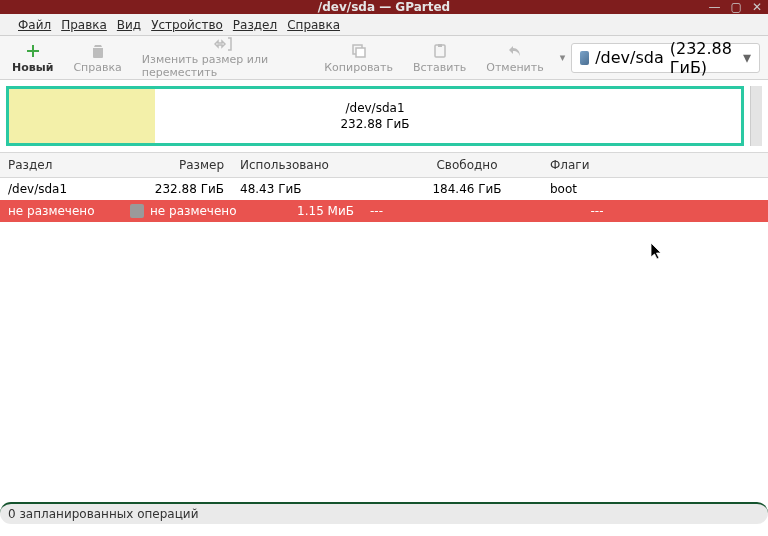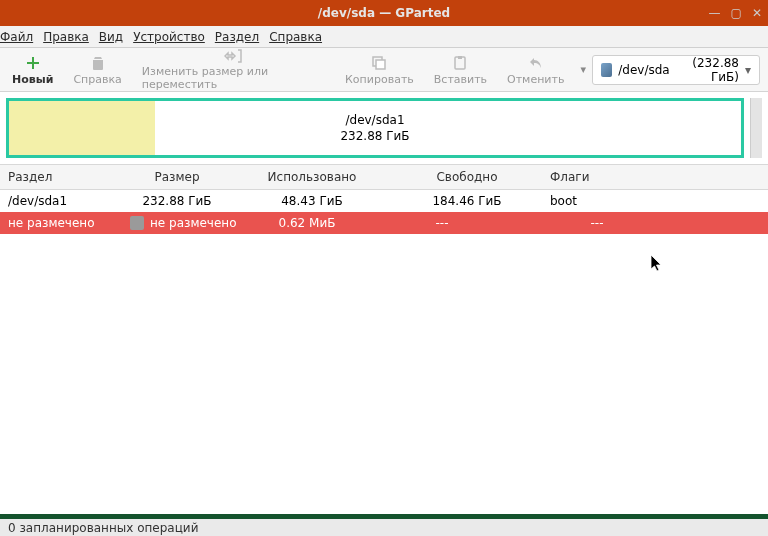--- a/index.html
+++ b/index.html
@@ -1,52 +1,52 @@
 <!DOCTYPE html>
 <html><head>
 <meta charset="utf-8">
 <style>
   * { box-sizing: border-box; margin: 0; padding: 0; font-family: "DejaVu Sans", "Liberation Sans", sans-serif; }
   html, body { width: 768px; height: 536px; overflow: hidden; background: #fff; }
-  .titlebar { height: 26px; background: #c2410c; color: #ddd; display: flex; align-items: center; position: relative; font-size: 12px; text-align: right; }
+  .titlebar { height: 14px; background: #7f1d1d; color: #ddd; display: flex; align-items: center; position: relative; font-size: 12px; text-align: right; }
   .titlebar .title { position: absolute; left: 50%; transform: translateX(-50%); font-weight: bold; color: #e5e5e5; }
   .titlebar .winbtns { position: absolute; right: 6px; display: flex; gap: 10px; color: #ccc; }
   .titlebar .winbtns span { cursor: default; }
-  .menubar { height: 22px; background: #f2f2f2; border-bottom: 1px solid #d0d0d0; display: flex; align-items: center; padding: 0 0; font-size: 12px; }
+  .menubar { height: 22px; background: #f2f2f2; border-bottom: 1px solid #d0d0d0; display: flex; align-items: center; padding: 0 18px; font-size: 12px; }
   .menubar .menuitem { margin-right: 10px; text-decoration: underline; text-decoration-color: rgba(0,0,0,0); color: #2b2b2b; cursor: default; }
   .menubar .menuitem .ul { text-decoration: underline; }
   .toolbar { height: 44px; background: #f6f6f6; border-bottom: 1px solid #d4d4d4; display: flex; align-items: stretch; padding: 0 2px; font-size: 11px; }
   .tbtn { display: flex; flex-direction: column; align-items: center; justify-content: center; padding: 0 10px; color: #9a9a9a; gap: 1px; }
   .tbtn.active { color: #2e7d32; align-items: center; }
   .tbtn .ico { width: 18px; height: 18px; display: flex; align-items: center; justify-content: center; }
   .tbtn .lbl { font-size: 11px; }
   .tbtn.active .lbl { color: #333; font-weight: bold; }
   .toolbar .dropdown-arrow { display: flex; align-items: center; padding: 0 6px; color: #888; }
-  .devsel { margin-left: auto; display: flex; align-items: center; border: 1px solid #cfcfcf; background: #fff; height: 30px; align-self: center; margin-right: 6px; padding: 0 8px; gap: 6px; font-size: 12px; border-radius: 3px; text-align: right; }
+  .devsel { margin-left: auto; display: flex; align-items: center; border: 1px solid #cfcfcf; background: #fff; height: 30px; align-self: center; margin-right: 6px; padding: 0 8px; gap: 6px; font-size: 16px; border-radius: 3px; }
   .devsel .devicon { width: 14px; height: 14px; background: linear-gradient(135deg,#7aa3c9,#4b6f92); border-radius: 2px; }
   .devsel .arrow { color: #666; }
   .diskmap { margin: 6px 6px 0 6px; border: 3px solid #2ac9a3; height: 60px; display: flex; position: relative; }
   .diskmap .part { flex: 1; display: flex; flex-direction: column; align-items: center; justify-content: center; font-size: 12px; position: relative; }
   .diskmap .used { position: absolute; left: 0; top: 0; bottom: 0; width: 20%; background: #f3f0a9; }
   .diskmap .txt { position: relative; z-index: 1; text-align: center; line-height: 1.35; }
   .scrollbar { width: 12px; background: #e4e4e4; border-left: 1px solid #ccc; margin: 6px 6px 0 0; height: 60px; }
   .diskmap-row { display: flex; }
   .tablehdr { display: flex; height: 26px; align-items: center; border-top: 1px solid #d8d8d8; border-bottom: 1px solid #d8d8d8; background: #f5f5f5; font-size: 12px; color: #333; margin-top: 6px; }
   .tablehdr > div, .trow > div { padding: 0 8px; overflow: hidden; white-space: nowrap; }
   .col-part { width: 122px; }
   .col-fs   { width: 130px; display: flex; align-items: center; gap: 6px; }
-  .col-size { width: 110px; text-align: center; }
-  .col-used { width: 160px; text-align: center; }
+  .col-size { width: 110px; text-align: right; }
+  .col-used { width: 160px; text-align: left; }
   .col-free { width: 150px; text-align: center; }
   .col-flags{ flex: 1; }
   .tbody { font-size: 12px; }
   .trow { display: flex; height: 22px; align-items: center; }
   .trow.selected { background: #e9534f; color: #fff; }
   .fs-swatch { width: 14px; height: 14px; display: inline-block; border-radius: 2px; }
-  .statusbar { position: absolute; bottom: 0; left: 0; right: 0; height: 22px; background: #eaeaea; border-top: 5px solid #14532d; font-size: 12px; display: flex; align-items: center; padding: 0 8px; color: #333; }
+  .statusbar { position: absolute; bottom: 0; left: 0; right: 0; height: 22px; background: #eaeaea; border-top: 2px solid #14532d; font-size: 12px; display: flex; align-items: center; padding: 0 8px; color: #333; border-radius: 11px; }
   .appbody { position: relative; height: calc(536px - 26px); }
   .cursor { position: absolute; left: 650px; top: 228px; font-size: 16px; color: #000; pointer-events: none; }
   svg { display: block; }
 </style>
 </head>
 <body>
 
 <div class="titlebar">
   <span class="title">/dev/sda — GParted</span>
   <div class="winbtns">
@@ -155,21 +155,21 @@
     <div class="col-used">48.43 ГиБ</div>
     <div class="col-free">184.46 ГиБ</div>
     <div class="col-flags">boot</div>
   </div>
   <div class="trow selected">
     <div class="col-part">не размечено</div>
     <div class="col-fs">
       <span class="fs-swatch" style="background:#9a9a9a"></span>
       <span>не размечено</span>
     </div>
-    <div class="col-size">0.62 МиБ</div>
+    <div class="col-size">1.15 МиБ</div>
     <div class="col-used">---</div>
     <div class="col-free">---</div>
     <div class="col-flags"></div>
   </div>
 </div>
 
 <div class="cursor">
   <svg width="14" height="18" viewBox="0 0 14 18">
         <path d="M1 1l0 14 3.5-3 2.5 5 2-1-2.5-5 4.5 0z" fill="#000" stroke="#fff" stroke-width="0.8"></path>
       </svg>

